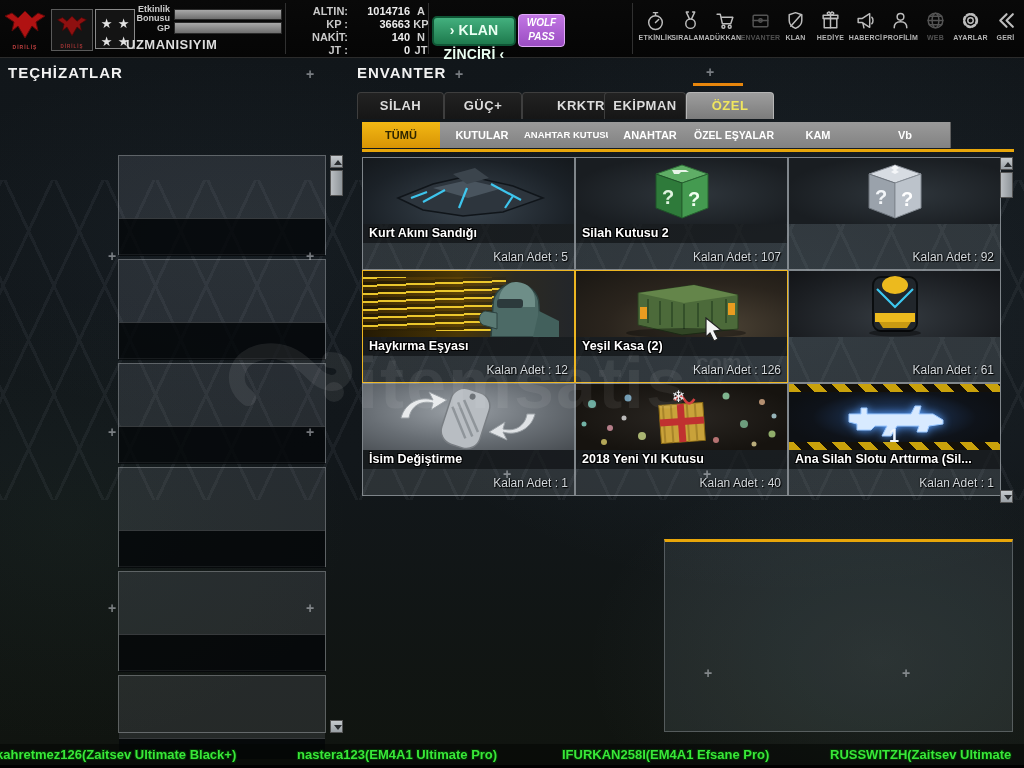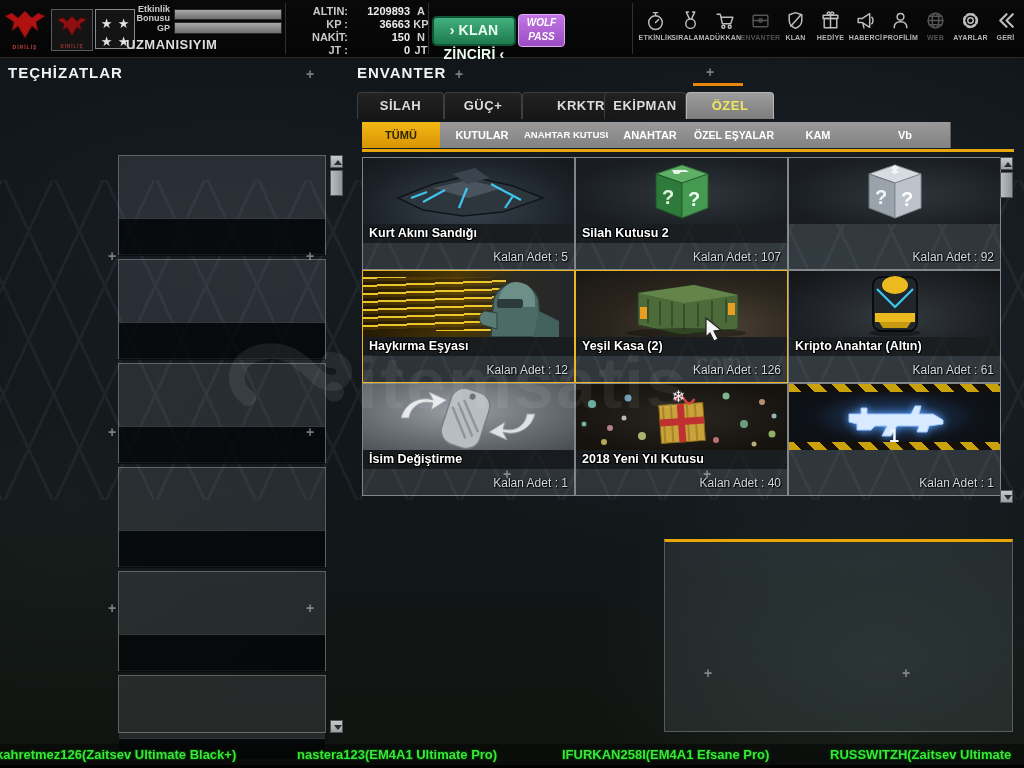--- a/index.html
+++ b/index.html
@@ -136,31 +136,31 @@
     </div>
     <div class="abs small-label" style="left:126px;top:24px;width:44px;">GP</div>
     <div class="abs pbar" style="left:174px;top:9px;width:106px;height:9px;"></div>
     <div class="abs pbar" style="left:174px;top:22px;width:106px;height:10px;"></div>
     <div class="abs" style="left:126px;top:37px;color:#dedede;font-size:13px;font-weight:bold;letter-spacing:.5px;">UZMANISIYIM</div>
     <div class="abs vline" style="left:285px;"></div>
 
     <div class="abs" style="left:288px;top:5px;">
       <div style="display:flex;height:13px;">
         <div class="culabel">ALTIN:</div>
-        <div class="cuval">1209893</div>
+        <div class="cuval">1014716</div>
         <div class="cuunit">A</div>
       </div>
       <div style="display:flex;height:13px;">
         <div class="culabel">KP :</div>
         <div class="cuval">36663</div>
         <div class="cuunit">KP</div>
       </div>
       <div style="display:flex;height:13px;">
         <div class="culabel">NAKİT:</div>
-        <div class="cuval">150</div>
+        <div class="cuval">140</div>
         <div class="cuunit">N</div>
       </div>
       <div style="display:flex;height:13px;">
         <div class="culabel">JT :</div>
         <div class="cuval">0</div>
         <div class="cuunit">JT</div>
       </div>
     </div>
     <div class="abs vline" style="left:428px;"></div>
 
@@ -408,21 +408,20 @@
       <div class="art art-kripto">
         <svg width="211" height="66" viewBox="0 0 211 66">
           <rect x="84" y="6" width="44" height="54" rx="8" fill="#21262b" stroke="#0a0d0f" stroke-width="2"></rect>
           <ellipse cx="106" cy="14" rx="13" ry="9" fill="#ecba1e"></ellipse>
           <path d="M88,18 L106,36 L124,18" stroke="#3cc8f0" stroke-width="2.2" fill="none"></path>
           <rect x="86" y="42" width="40" height="9" fill="#ecba1e"></rect>
           <path d="M90,51 h32 l-4,6 h-24 z" fill="#c89a12"></path>
           <ellipse cx="106" cy="62" rx="26" ry="3.5" fill="rgba(0,0,0,.4)"></ellipse>
         </svg>
       </div>
-      <div class="namebar">Kripto Anahtar (Altın)</div>
       <div class="countline"><span>Kalan Adet :</span> <span>61</span></div>
     </div>
 
     <div class="tile" style="left:0;top:226px;">
       <div class="art art-isim">
         <svg width="211" height="66" viewBox="0 0 211 66">
           <g transform="rotate(18 105 30)">
             <rect x="84" y="6" width="40" height="58" rx="14" fill="#b8bdc2" stroke="#787d82" stroke-width="1.5"></rect>
             <circle cx="104" cy="12" r="3" fill="#6e7378"></circle>
             <path d="M92,22 L116,50 M97,18 L120,44 M88,28 L110,54" stroke="#8f959a" stroke-width="2.5"></path>
@@ -472,20 +471,21 @@
       <div class="art art-anaslot">
         <div class="hazard" style="top:0;"></div>
         <div class="hazard" style="bottom:0;"></div>
         <svg width="211" height="66" viewBox="0 0 211 66" style="position:absolute;left:0;top:0;">
           <g style="filter:drop-shadow(0 0 4px #58a0ff)">
             <path d="M60,30 h12 v-6 h6 v6 h44 l4,-8 h6 l-2,8 h14 l10,6 v4 l-14,2 l-2,6 h-10 l2,-6 h-22 l-6,10 h-9 l5,-10 h-12 l-4,4 h-14 v-6 l-8,-2 v-6 z" fill="#d8eaff" stroke="#9cc8ff" stroke-width="1"></path>
           </g>
           <text x="100" y="58" font-size="18" font-weight="bold" fill="#f0f6ff">1</text>
         </svg>
       </div>
+      <div class="namebar">Ana Silah Slotu Arttırma (Sil...</div>
       <div class="countline"><span>Kalan Adet :</span> <span>1</span></div>
     </div>
   </div>
 
   <span class="abs plus" style="left:503px;top:466px;">+</span>
   <span class="abs plus" style="left:703px;top:466px;">+</span>
 
   <div class="sbtn" style="left:1000px;top:157px;">
       <div class="tri up"></div>
     </div>

